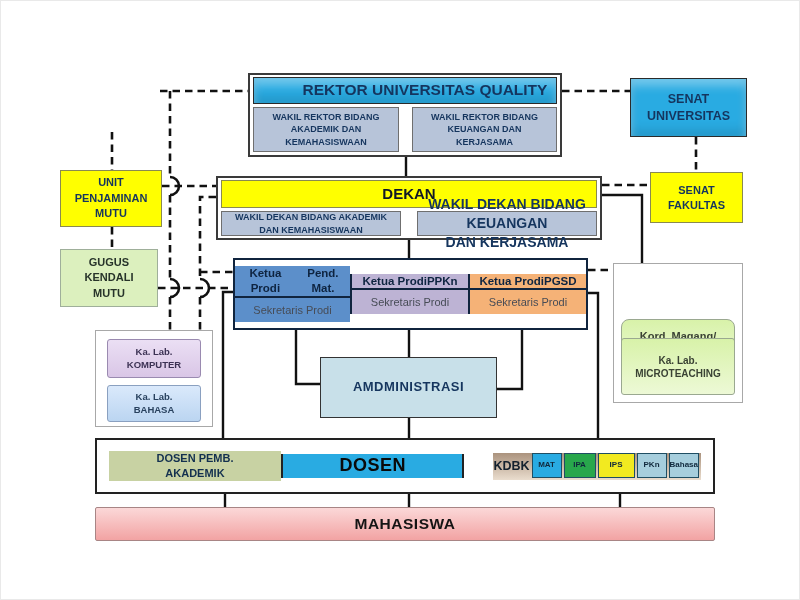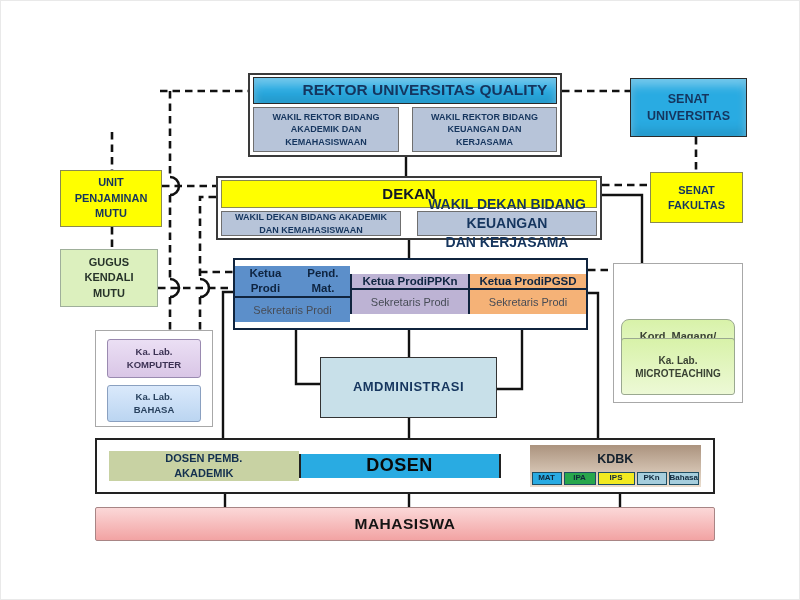--- a/index.html
+++ b/index.html
@@ -48,21 +48,21 @@
   .b-kord-group{left:613px;top:263px;width:130px;height:140px;}
   .b-kord{left:621px;top:271px;width:114px;height:48px;background:linear-gradient(180deg,var(--c-green_pale,#D8F2A9),var(--c-green_pale2,#EDF9D6));border:1.3px solid #9aa890;border-radius:8px;font-size:11px;color:#3a4234;margin-top:48px;}
   .b-micro{left:621px;top:338px;width:114px;height:57px;background:linear-gradient(180deg,var(--c-green_pale,#D8F2A9),var(--c-green_pale2,#EDF9D6));border:1.3px solid #9aa890;border-radius:3px;font-size:10px;color:#3a4234;}
 
   .b-admin{left:320px;top:357px;width:177px;height:61px;background:var(--c-admin,#C8E0E9);border:1.8px solid #333;font-size:13px;letter-spacing:.5px;}
 
   .b-dosen-row{left:95px;top:438px;width:620px;height:56px;border:2px solid #222;display:flex;flex-direction:row;background:#fff;box-sizing:border-box;}
   .dr-sect{display:flex;align-items:center;justify-content:center;text-align:center;font-weight:bold;box-sizing:border-box;white-space:pre-line;}
   .dr-pemb{width:206px;background:var(--c-sage,#C8D2A3);font-size:11px;color:#13304f;line-height:1.35;}
   .dr-dosen{width:219px;background:var(--c-blue,#29ABE2);font-size:18px;color:#0a0a0a;border-left:2px solid #222;border-right:2px solid #222;letter-spacing:.5px;}
-  .dr-kdbk{flex:1;display:flex;flex-direction:column;background:linear-gradient(180deg,var(--c-tan1,#AB937E),var(--c-tan2,#EADDCE));margin-left:29px;}
+  .dr-kdbk{flex:1;display:flex;flex-direction:row;background:linear-gradient(180deg,var(--c-tan1,#AB937E),var(--c-tan2,#EADDCE));margin-left:29px;}
   .kdbk-title{height:27px;display:flex;align-items:center;justify-content:center;font-weight:bold;font-size:12.5px;color:#14212e;}
   .kdbk-cells{flex:1;display:flex;gap:2px;padding:0 2px 2px 2px;}
   .kcell{display:flex;align-items:center;justify-content:center;font-weight:bold;font-size:8px;color:#10283c;border:1.4px solid #1F4E63;box-sizing:border-box;}
   .kc0{width:30px;background:var(--c-kdbk_mat,#29ABE2);}
   .kc1{width:32px;background:var(--c-kdbk_ipa,#28A74C);}
   .kc2{width:37px;background:var(--c-kdbk_ips,#F2EA20);}
   .kc3{width:30px;background:var(--c-kdbk_misc,#A6CEDD);}
   .kc4{flex:1;background:var(--c-kdbk_misc,#A6CEDD);}
 
   .b-mahasiswa{left:95px;top:507px;width:620px;height:34px;background:linear-gradient(180deg,var(--c-pink1,#FBD8D8),var(--c-pink2,#F2A3A3));border:1.5px solid #a88585;border-radius:2px;font-size:15.5px;color:#141414;letter-spacing:.5px;}

